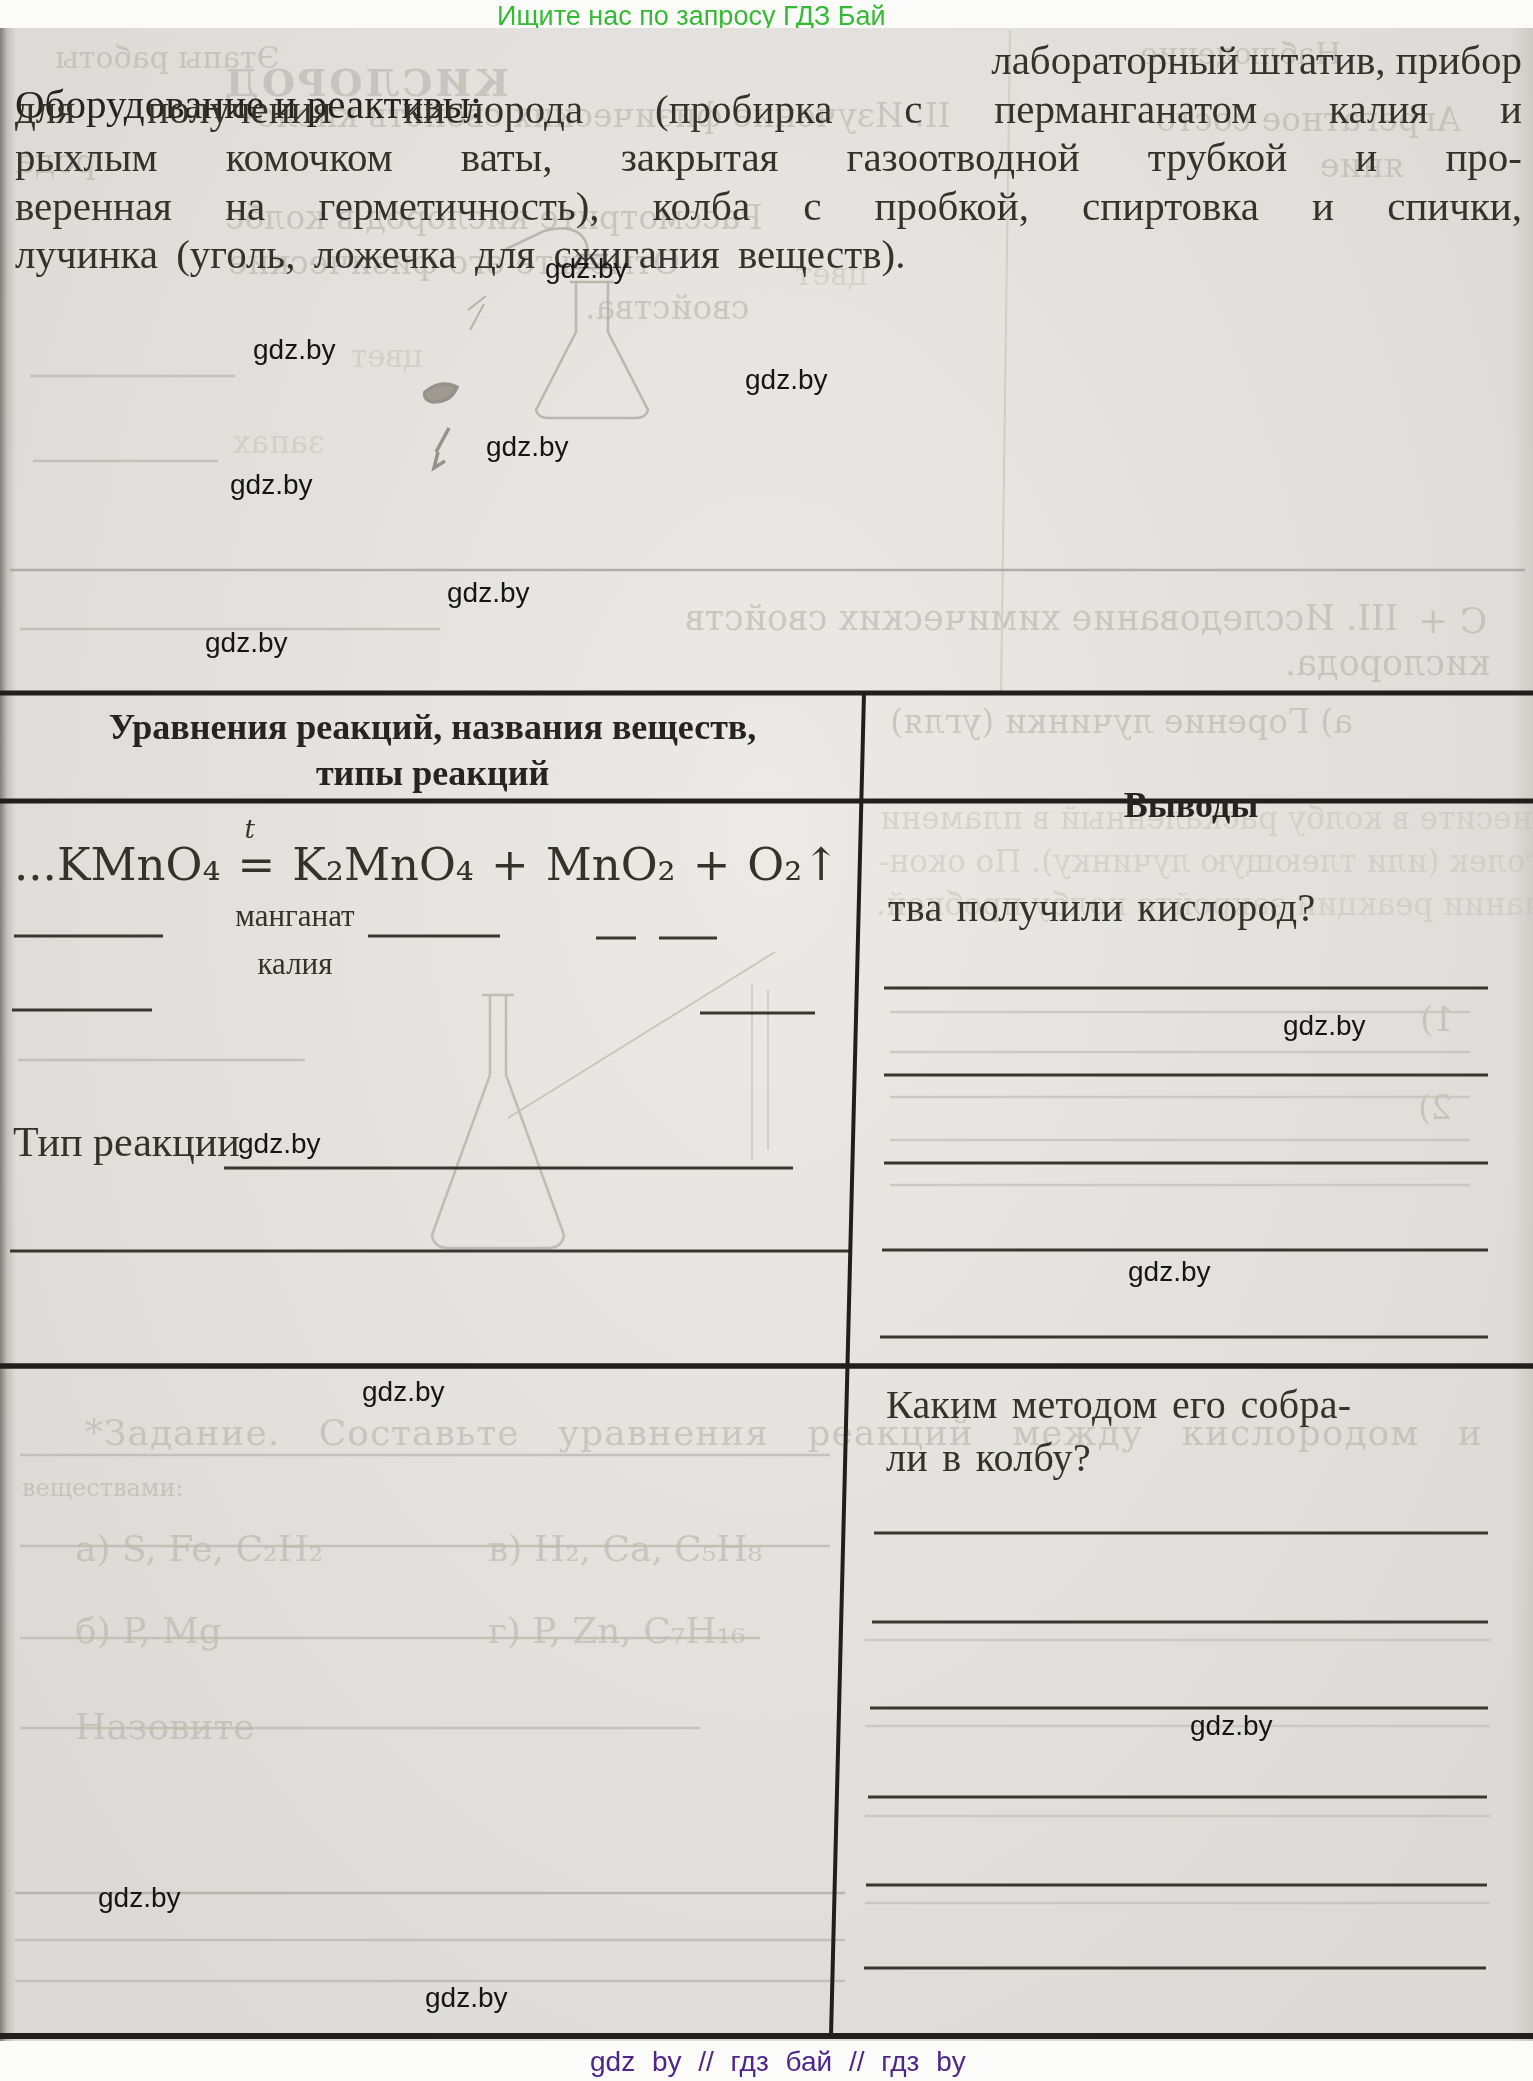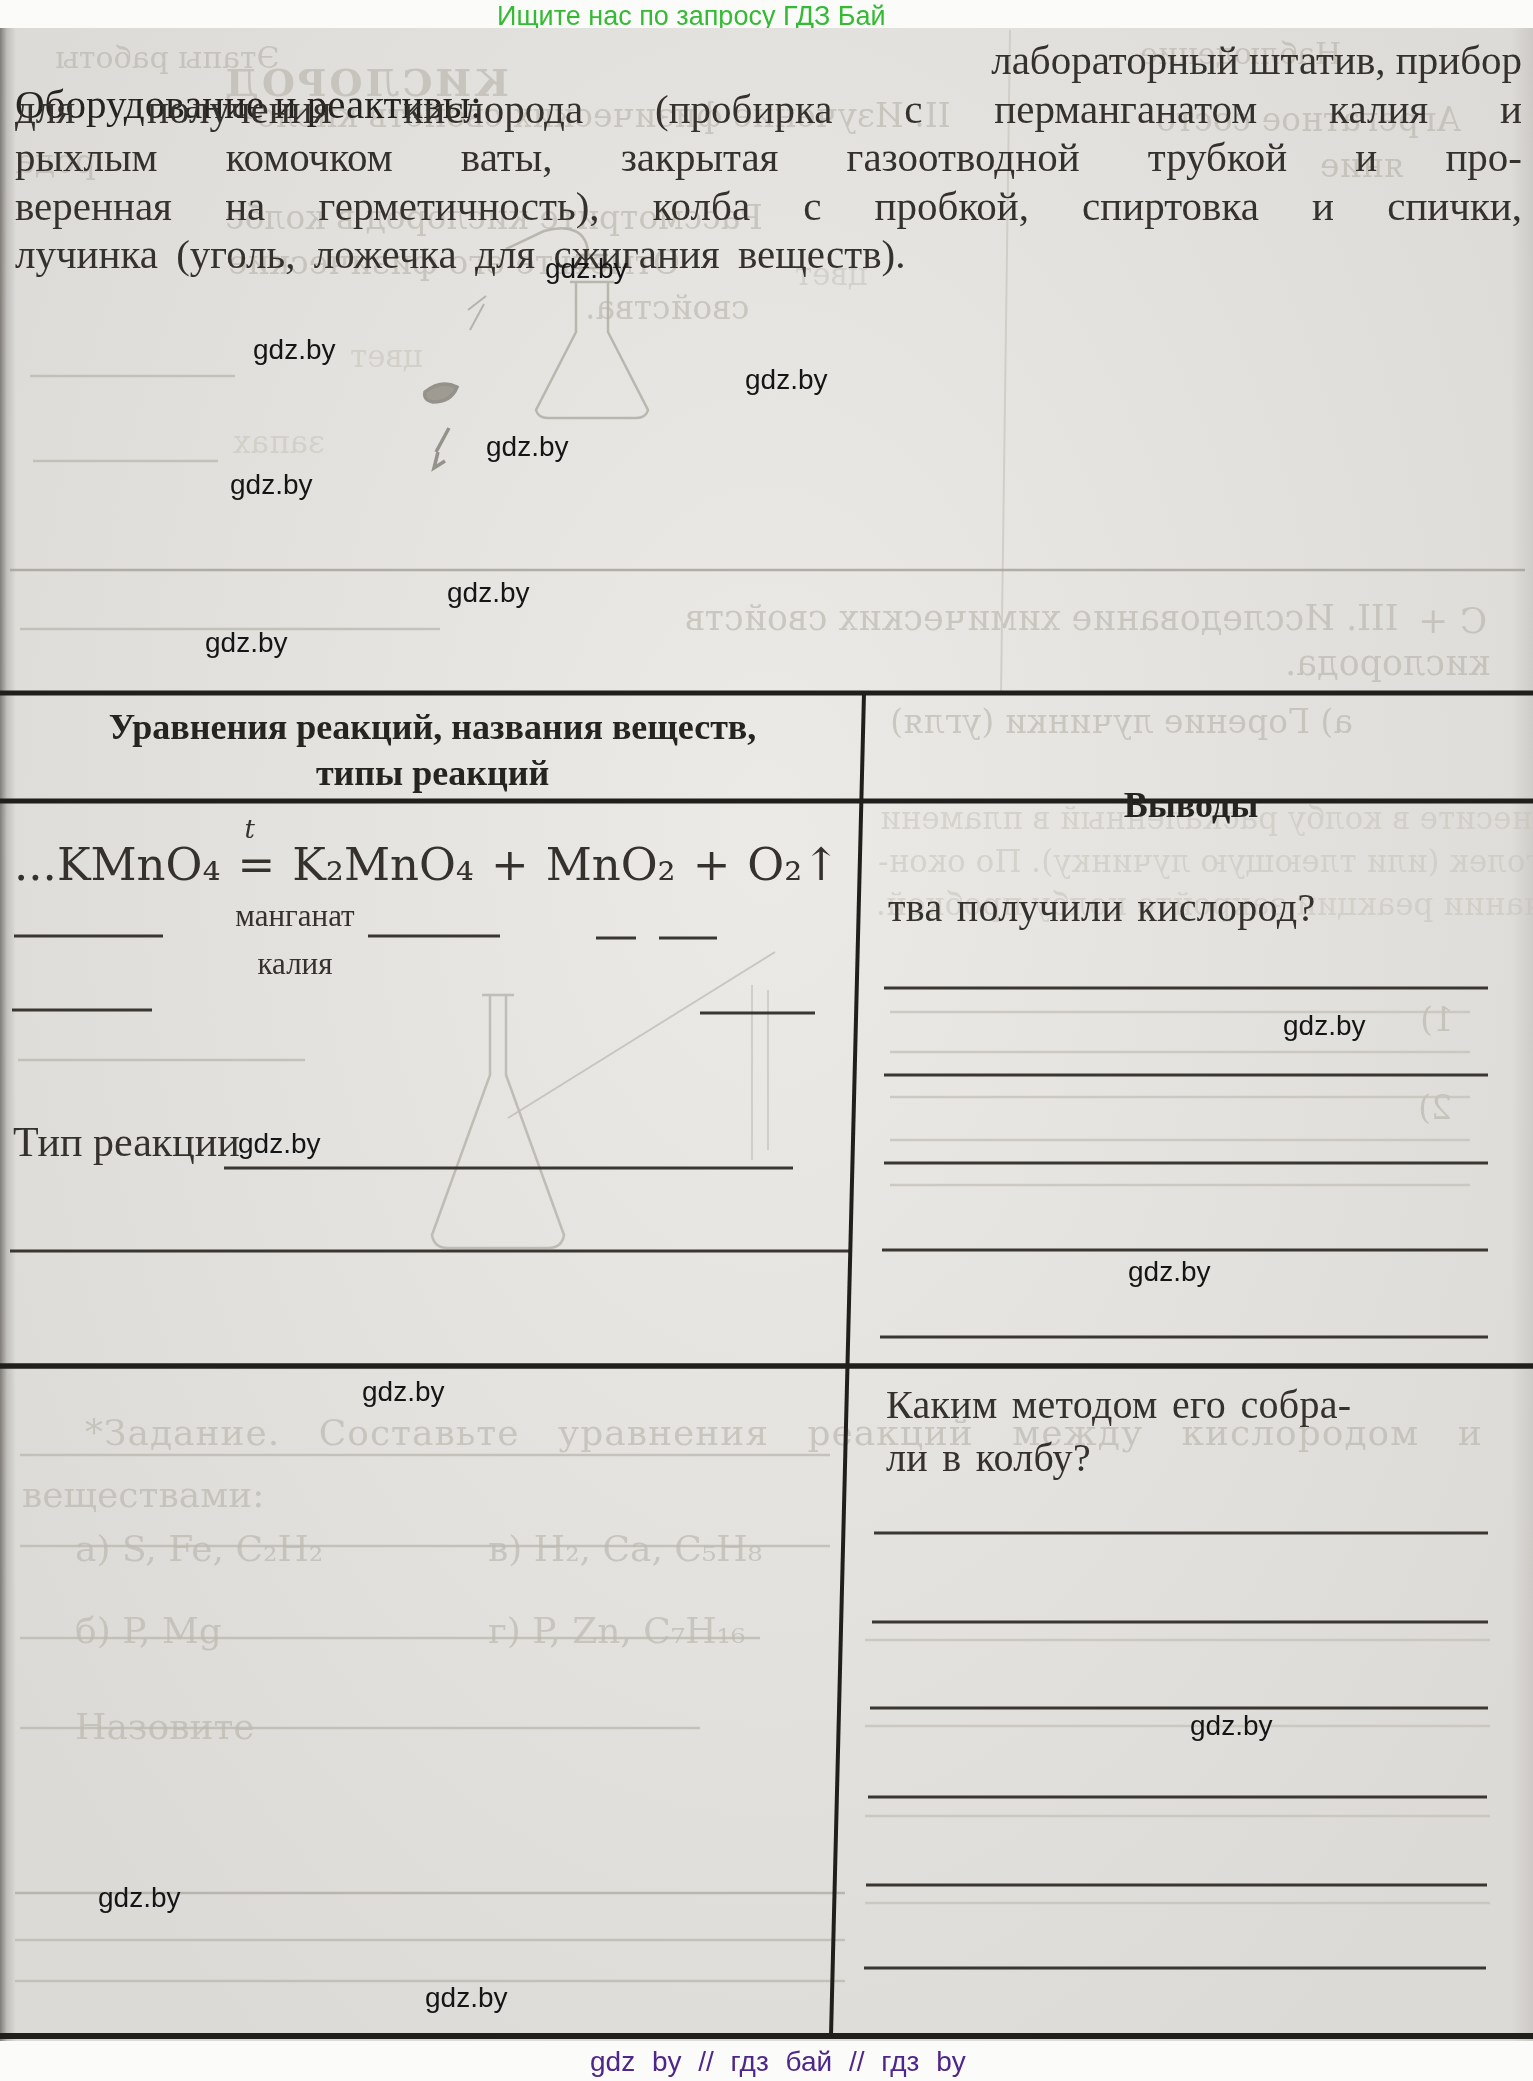--- a/index.html
+++ b/index.html
@@ -57,21 +57,21 @@
   <div class="abs bleed mirrored" style="left:1285px;top:643px;font-size:35px;">кислорода.</div>
   <div class="abs bleed mirrored" style="left:1418px;top:600px;font-size:36px;">С +</div>
   <div class="abs bleed mirrored" style="left:890px;top:702px;font-size:33px;">а) Горение лучинки (угля)</div>
   <div class="abs bleed mirrored lighter" style="left:880px;top:800px;font-size:31px;">Внесите в колбу раскаленный в пламени</div>
   <div class="abs bleed mirrored lighter" style="left:878px;top:843px;font-size:31px;">уголек (или тлеющую лучинку). По окон-</div>
   <div class="abs bleed mirrored lighter" style="left:876px;top:886px;font-size:31px;">чании реакции закройте колбу пробкой.</div>
   <div class="abs bleed mirrored" style="left:1420px;top:1000px;font-size:33px;">1)</div>
   <div class="abs bleed mirrored" style="left:1418px;top:1088px;font-size:33px;">2)</div>
 
   <div class="abs bleed" style="left:85px;top:1412px;font-size:36px;word-spacing:26px;letter-spacing:1px;">*Задание. Составьте уравнения реакций между кислородом и</div>
-  <div class="abs bleed" style="left:22px;top:1474px;font-size:36px;">веществами:</div>
+  <div class="abs bleed" style="left:22px;top:1474px;font-size:24px;">веществами:</div>
   <div class="abs bleed" style="left:75px;top:1528px;font-size:36px;">а) S, Fe, C₂H₂</div>
   <div class="abs bleed" style="left:488px;top:1528px;font-size:36px;">в) H₂, Ca, C₅H₈</div>
   <div class="abs bleed" style="left:75px;top:1610px;font-size:36px;">б) P, Mg</div>
   <div class="abs bleed" style="left:488px;top:1610px;font-size:36px;">г) P, Zn, C₇H₁₆</div>
   <div class="abs bleed" style="left:75px;top:1698px;font-size:36px;margin-top:8px;">Назовите</div>
 
   <svg class="abs" style="left:0;top:0;" width="1533" height="2081" viewBox="0 0 1533 2081">
 
     <g stroke="#cfccc5" stroke-width="2" opacity="0.9">
       <line x1="1010" y1="30" x2="1001" y2="695"></line>

